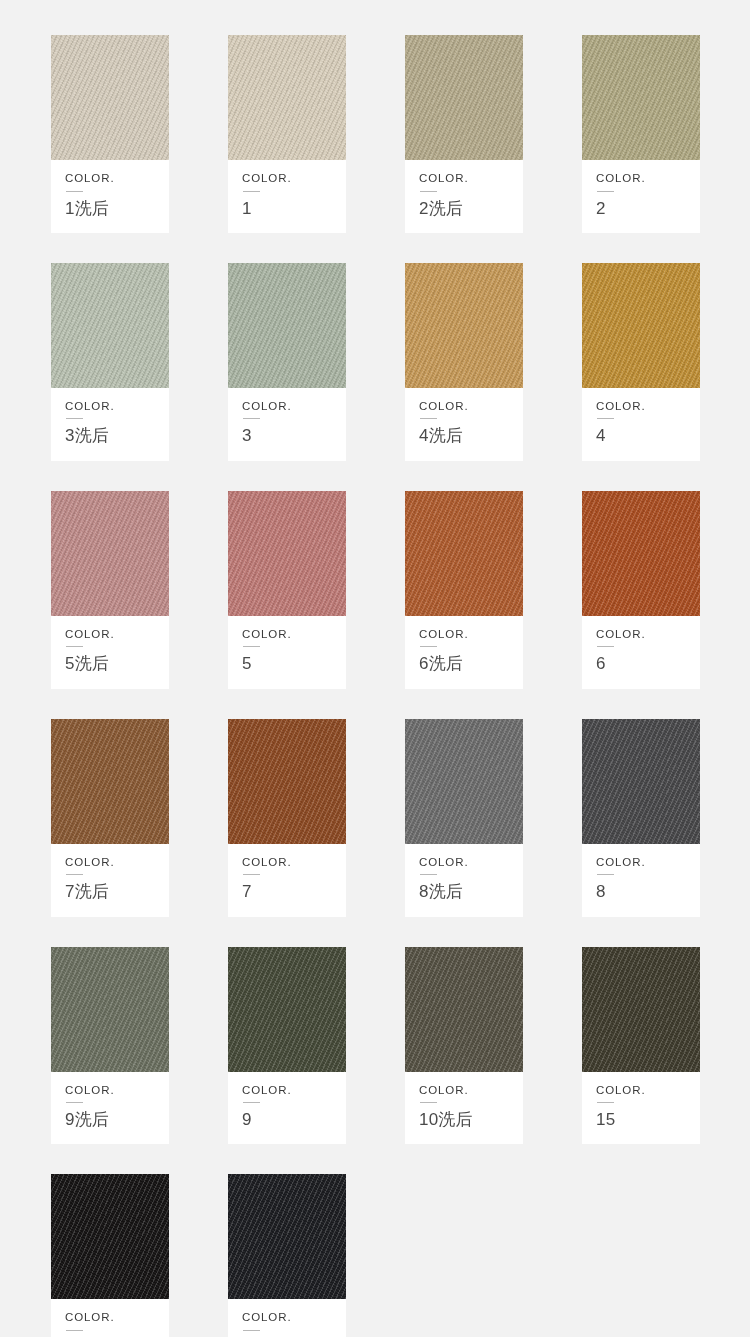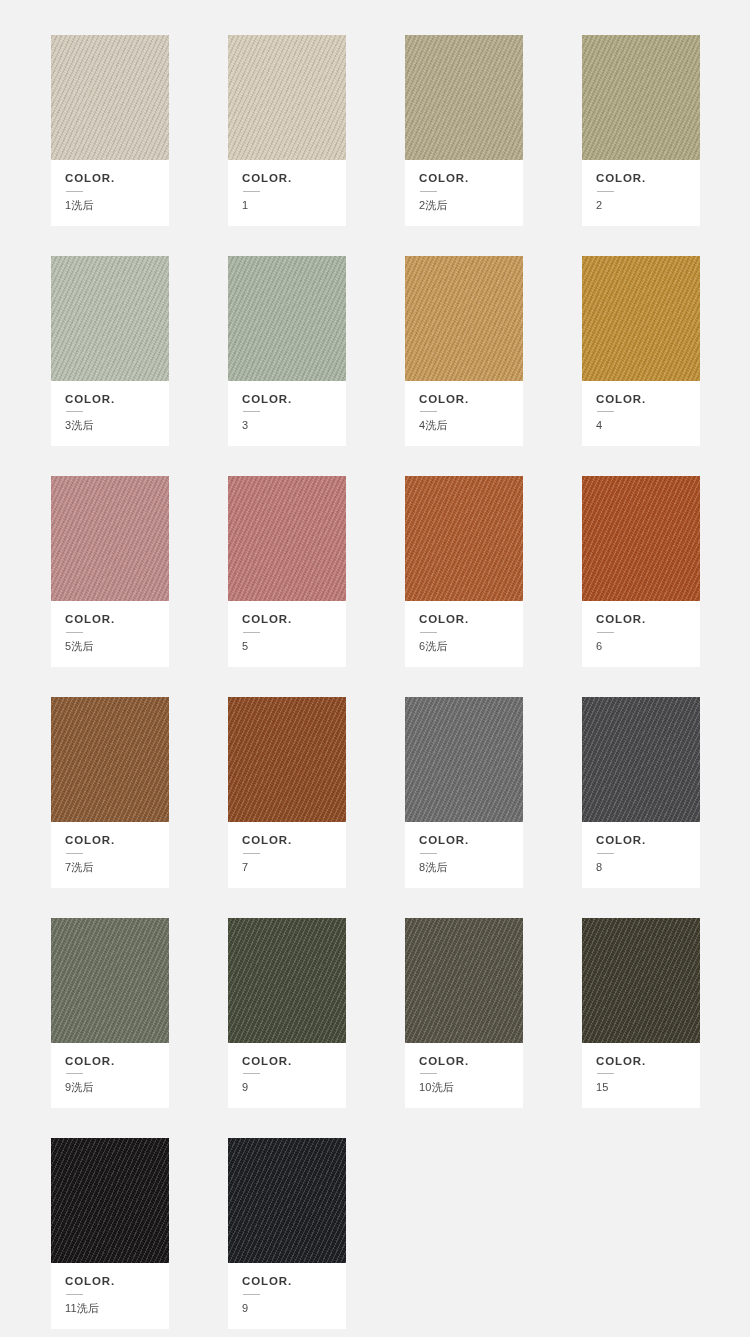--- a/index.html
+++ b/index.html
@@ -64,31 +64,31 @@
     pointer-events:none;
   }
   .swatch-label {
     background:#ffffff;
     padding:13px 0 14px 14px;
   }
   .label-title {
     font-size:11.5px;
     letter-spacing:0.9px;
     color:#3a3a3a;
-    font-weight:700;
+    font-weight:400;
     line-height:1;
   }
   .label-divider {
     width:17px;
     height:1px;
     background:#b8b8b8;
     margin:6px 0 7px 1px;
   }
   .label-code {
-    font-size:11px;
+    font-size:17px;
     color:#4a4a4a;
     line-height:1.2;
     letter-spacing:0.2px;
   }
 </style>
 </head>
 <body>
 
 <div id="swatch-grid">
     <div class="swatch-card">

